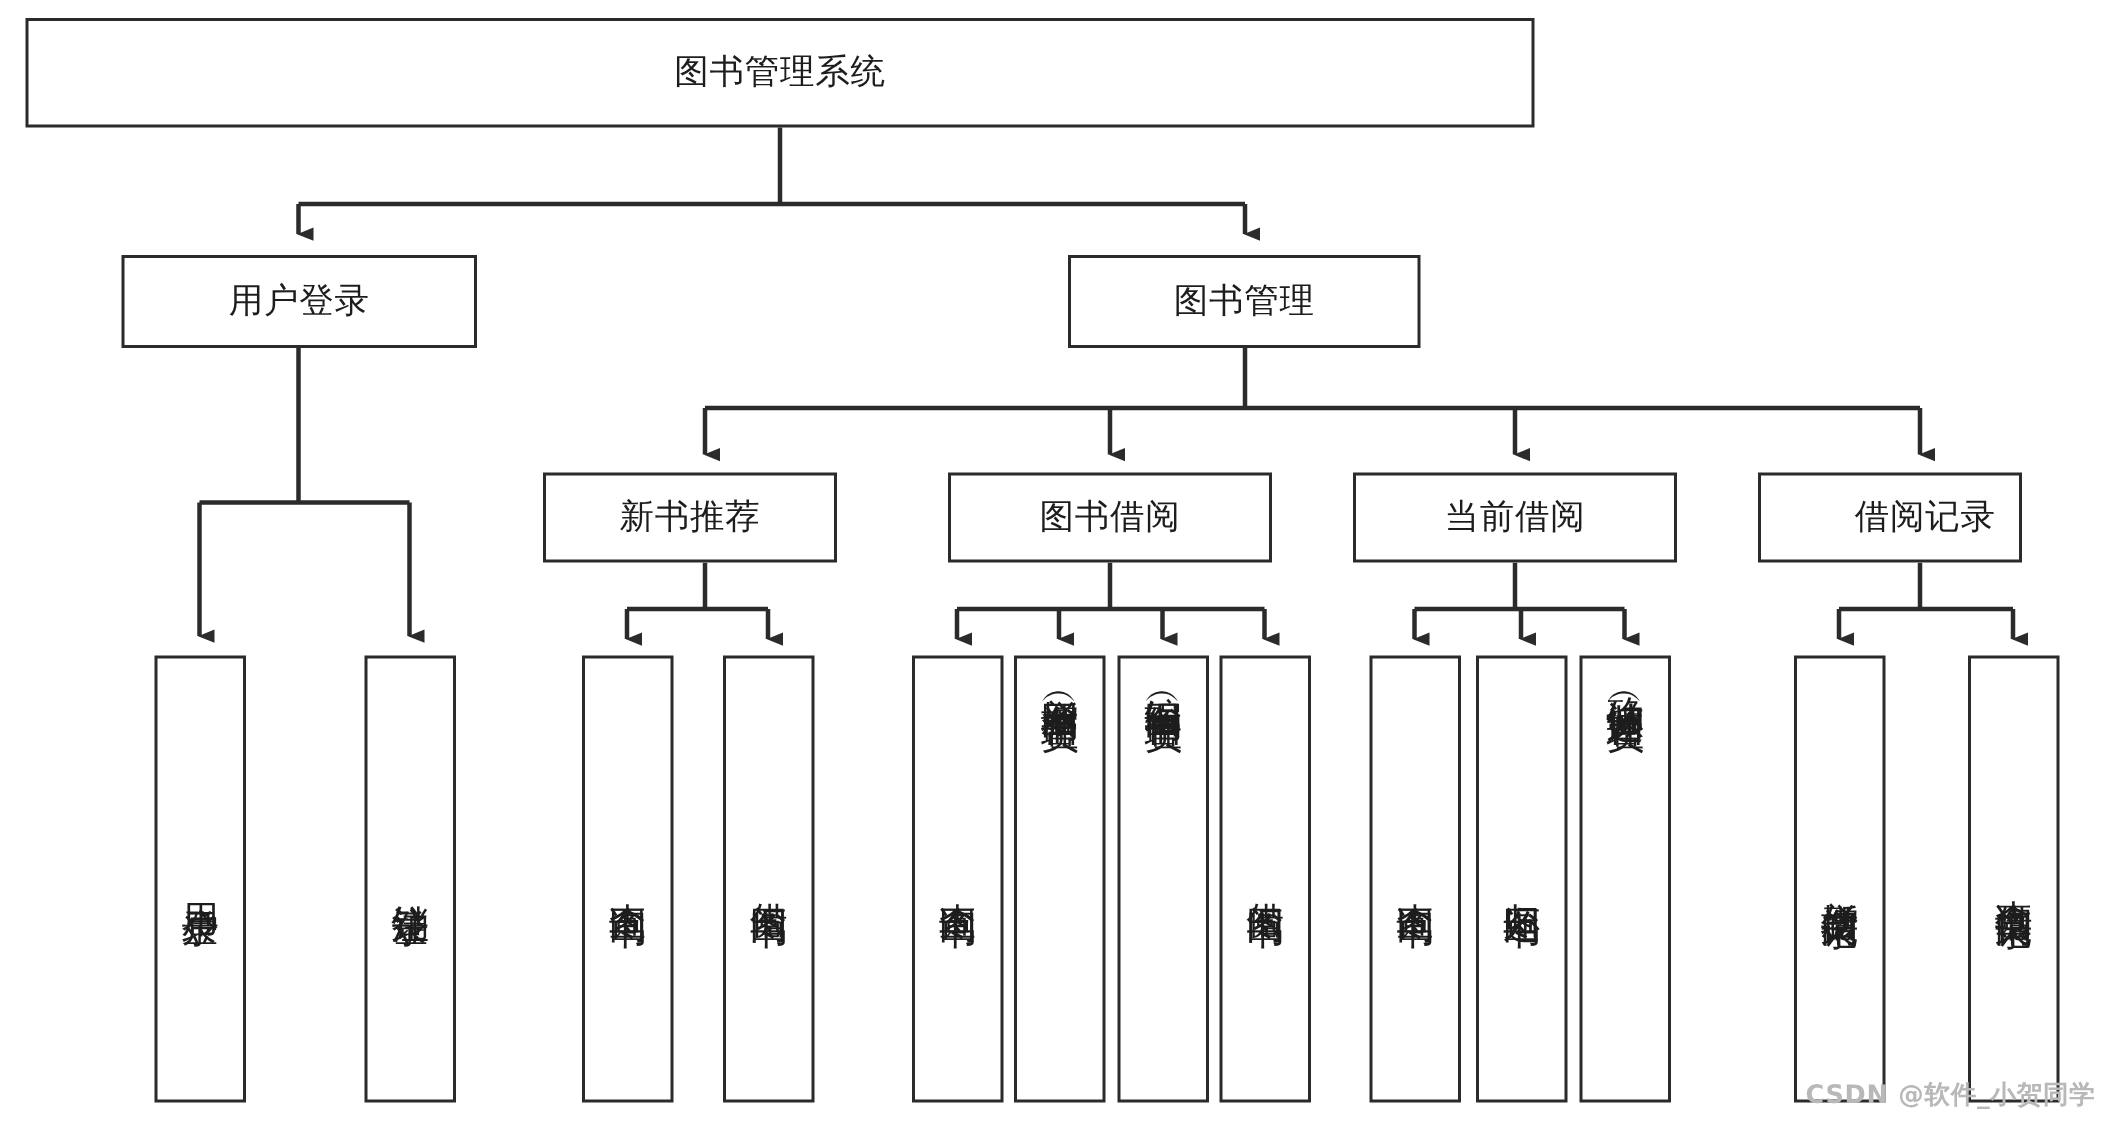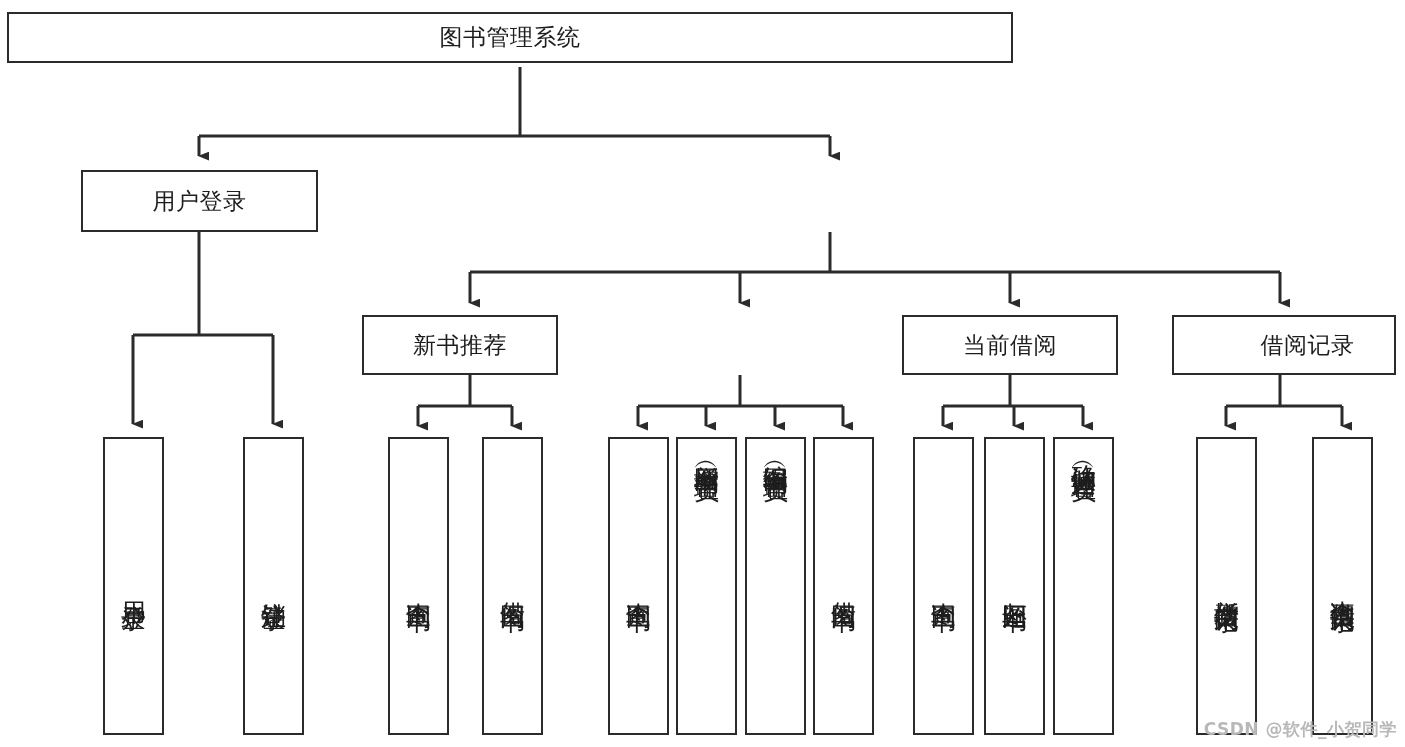--- a/index.html
+++ b/index.html
@@ -126,35 +126,41 @@
       <path d="M 1014 406 L 1014 426" marker-end="url(#arrowhead)"></path>
       <path d="M 1083 406 L 1083 426" marker-end="url(#arrowhead)"></path>
 
       <path d="M 1280 375 L 1280 406"></path>
       <path d="M 1226 406 L 1342 406"></path>
       <path d="M 1226 406 L 1226 426" marker-end="url(#arrowhead)"></path>
       <path d="M 1342 406 L 1342 426" marker-end="url(#arrowhead)"></path>
     </g>
   </svg>
 
-  <div class="node root horizontal" style="left:7px; top:12px; width:1006px; height:51px;">
+  <div class="node root horizontal" style="left:17px; top:12px; width:1006px; height:73px;">
     <span class="node-label">图书管理系统</span>
   </div>
 
   <div class="node horizontal" style="left:81px; top:170px; width:237px; height:62px;">
     <span class="node-label">用户登录</span>
   </div>
+  <div class="node horizontal" style="left:712px; top:170px; width:235px; height:62px;">
+    <span class="node-label">图书管理</span>
+  </div>
 
   <div class="node horizontal" style="left:362px; top:315px; width:196px; height:60px;">
     <span class="node-label">新书推荐</span>
   </div>
+  <div class="node horizontal" style="left:632px; top:315px; width:216px; height:60px;">
+    <span class="node-label">图书借阅</span>
+  </div>
   <div class="node horizontal" style="left:902px; top:315px; width:216px; height:60px;justify-content:center;">
     <span class="node-label">当前借阅</span>
   </div>
-  <div class="node horizontal" style="left:1172px; top:315px; width:224px; height:60px;padding-left:47px;">
+  <div class="node horizontal" style="left:1172px; top:315px; width:176px; height:60px;padding-left:47px;">
     <span class="node-label">借阅记录</span>
   </div>
 
   <div class="node leaf centered" style="left:103px; top:437px; width:61px; height:298px;">
     <span class="node-label">用户登录</span>
   </div>
   <div class="node leaf centered" style="left:243px; top:437px; width:61px; height:298px;">
     <span class="node-label">注销登录</span>
   </div>
 

